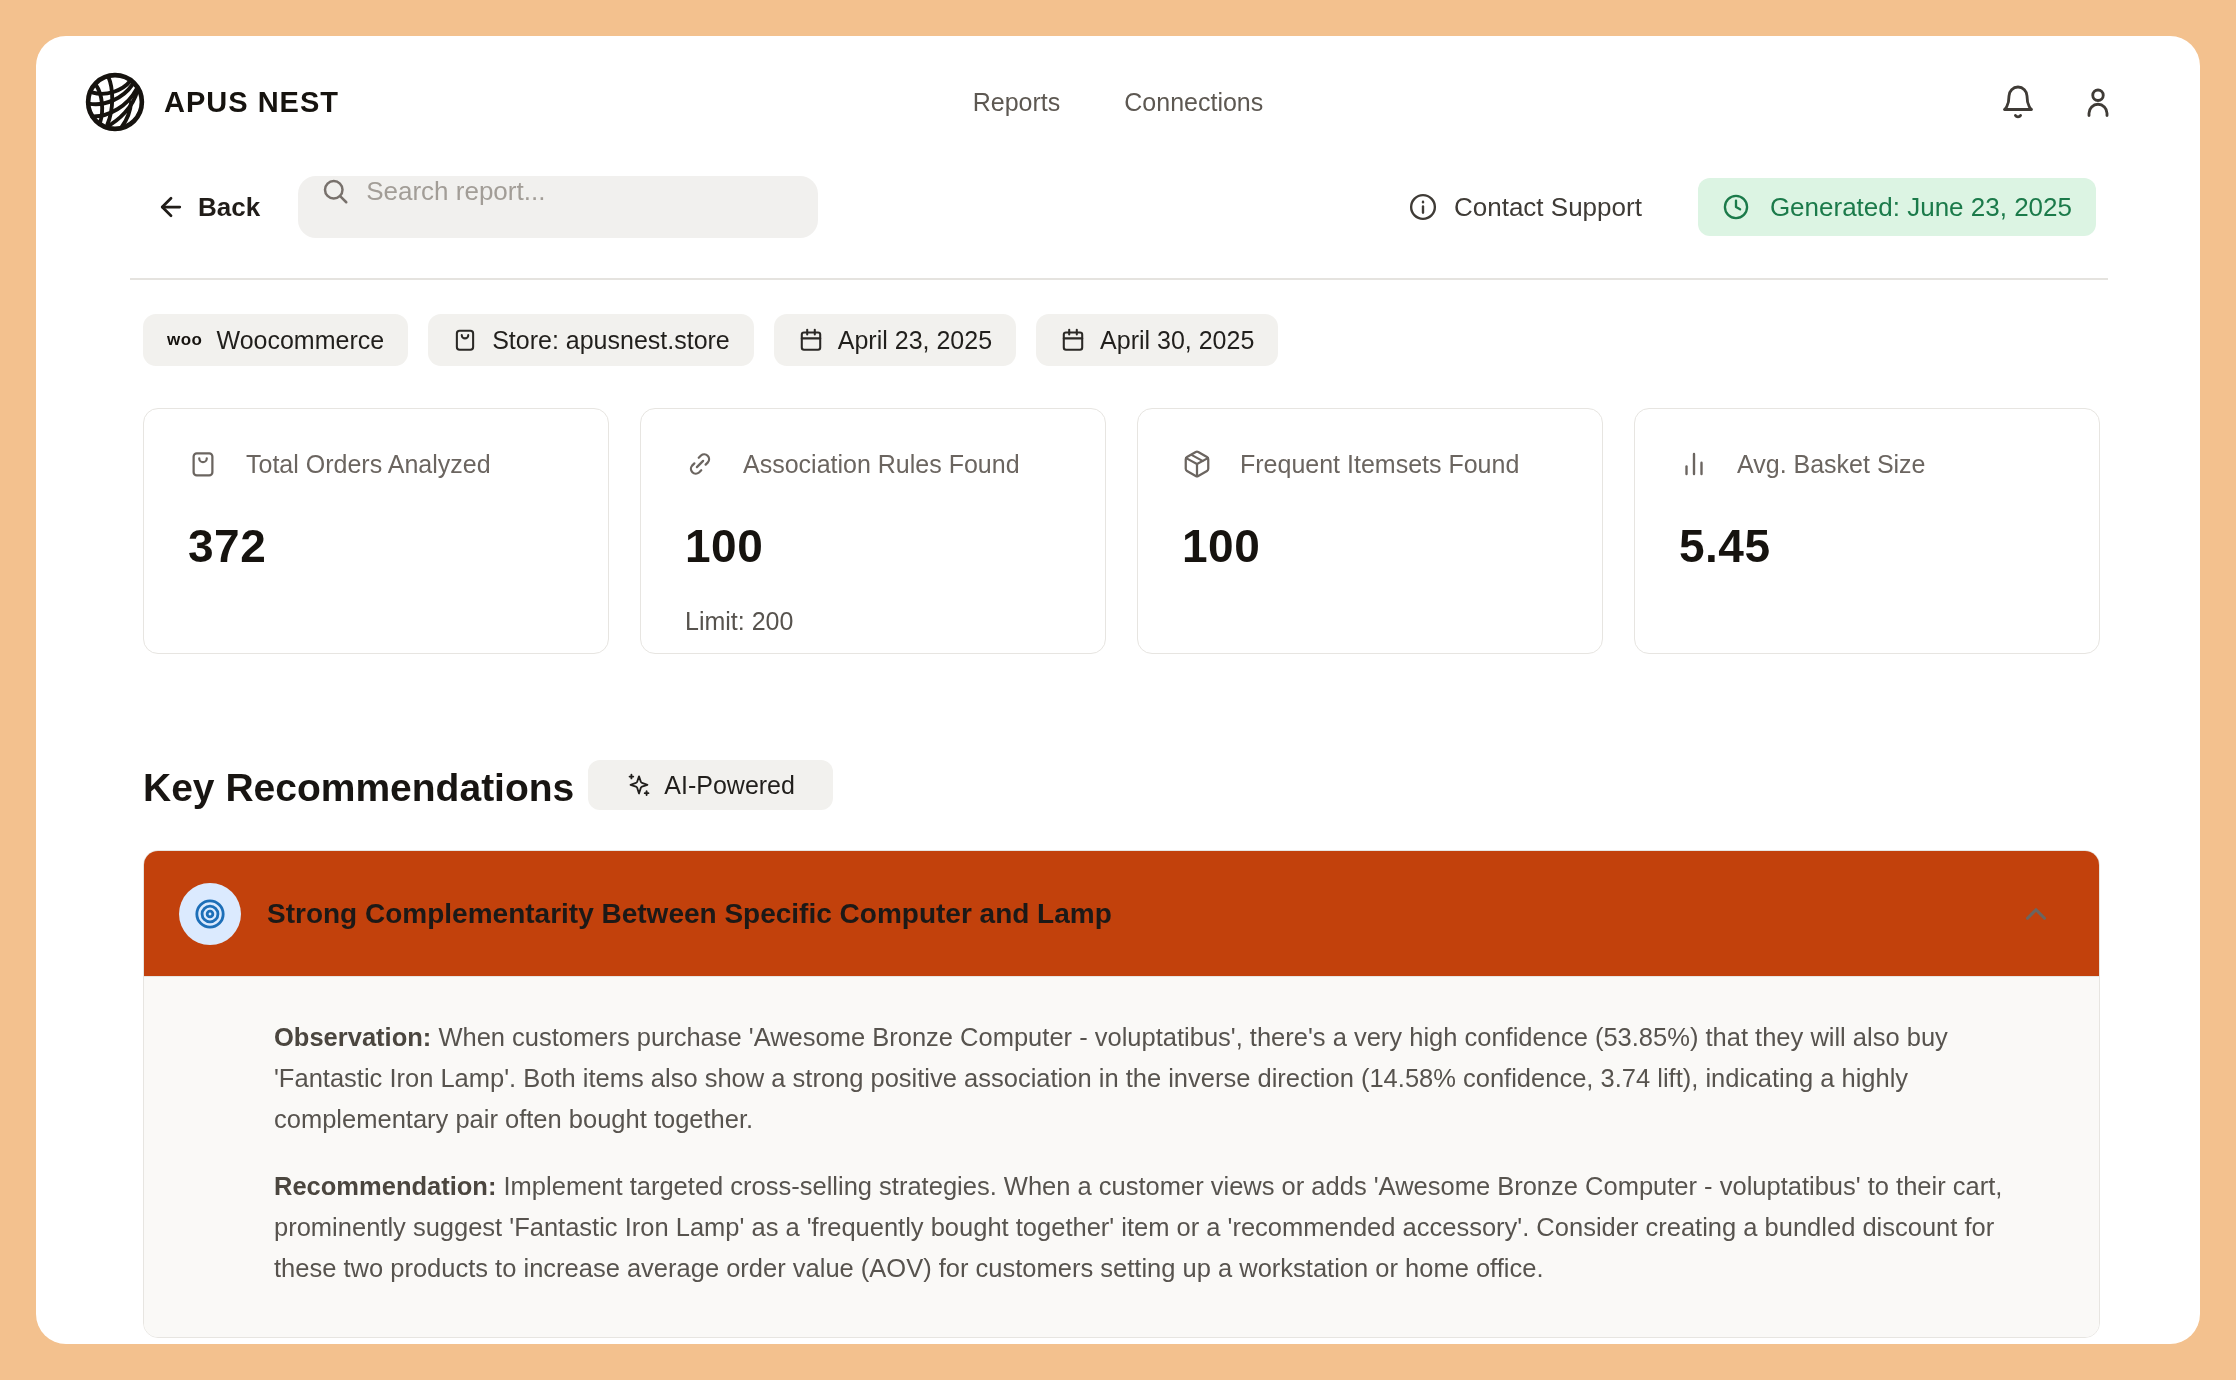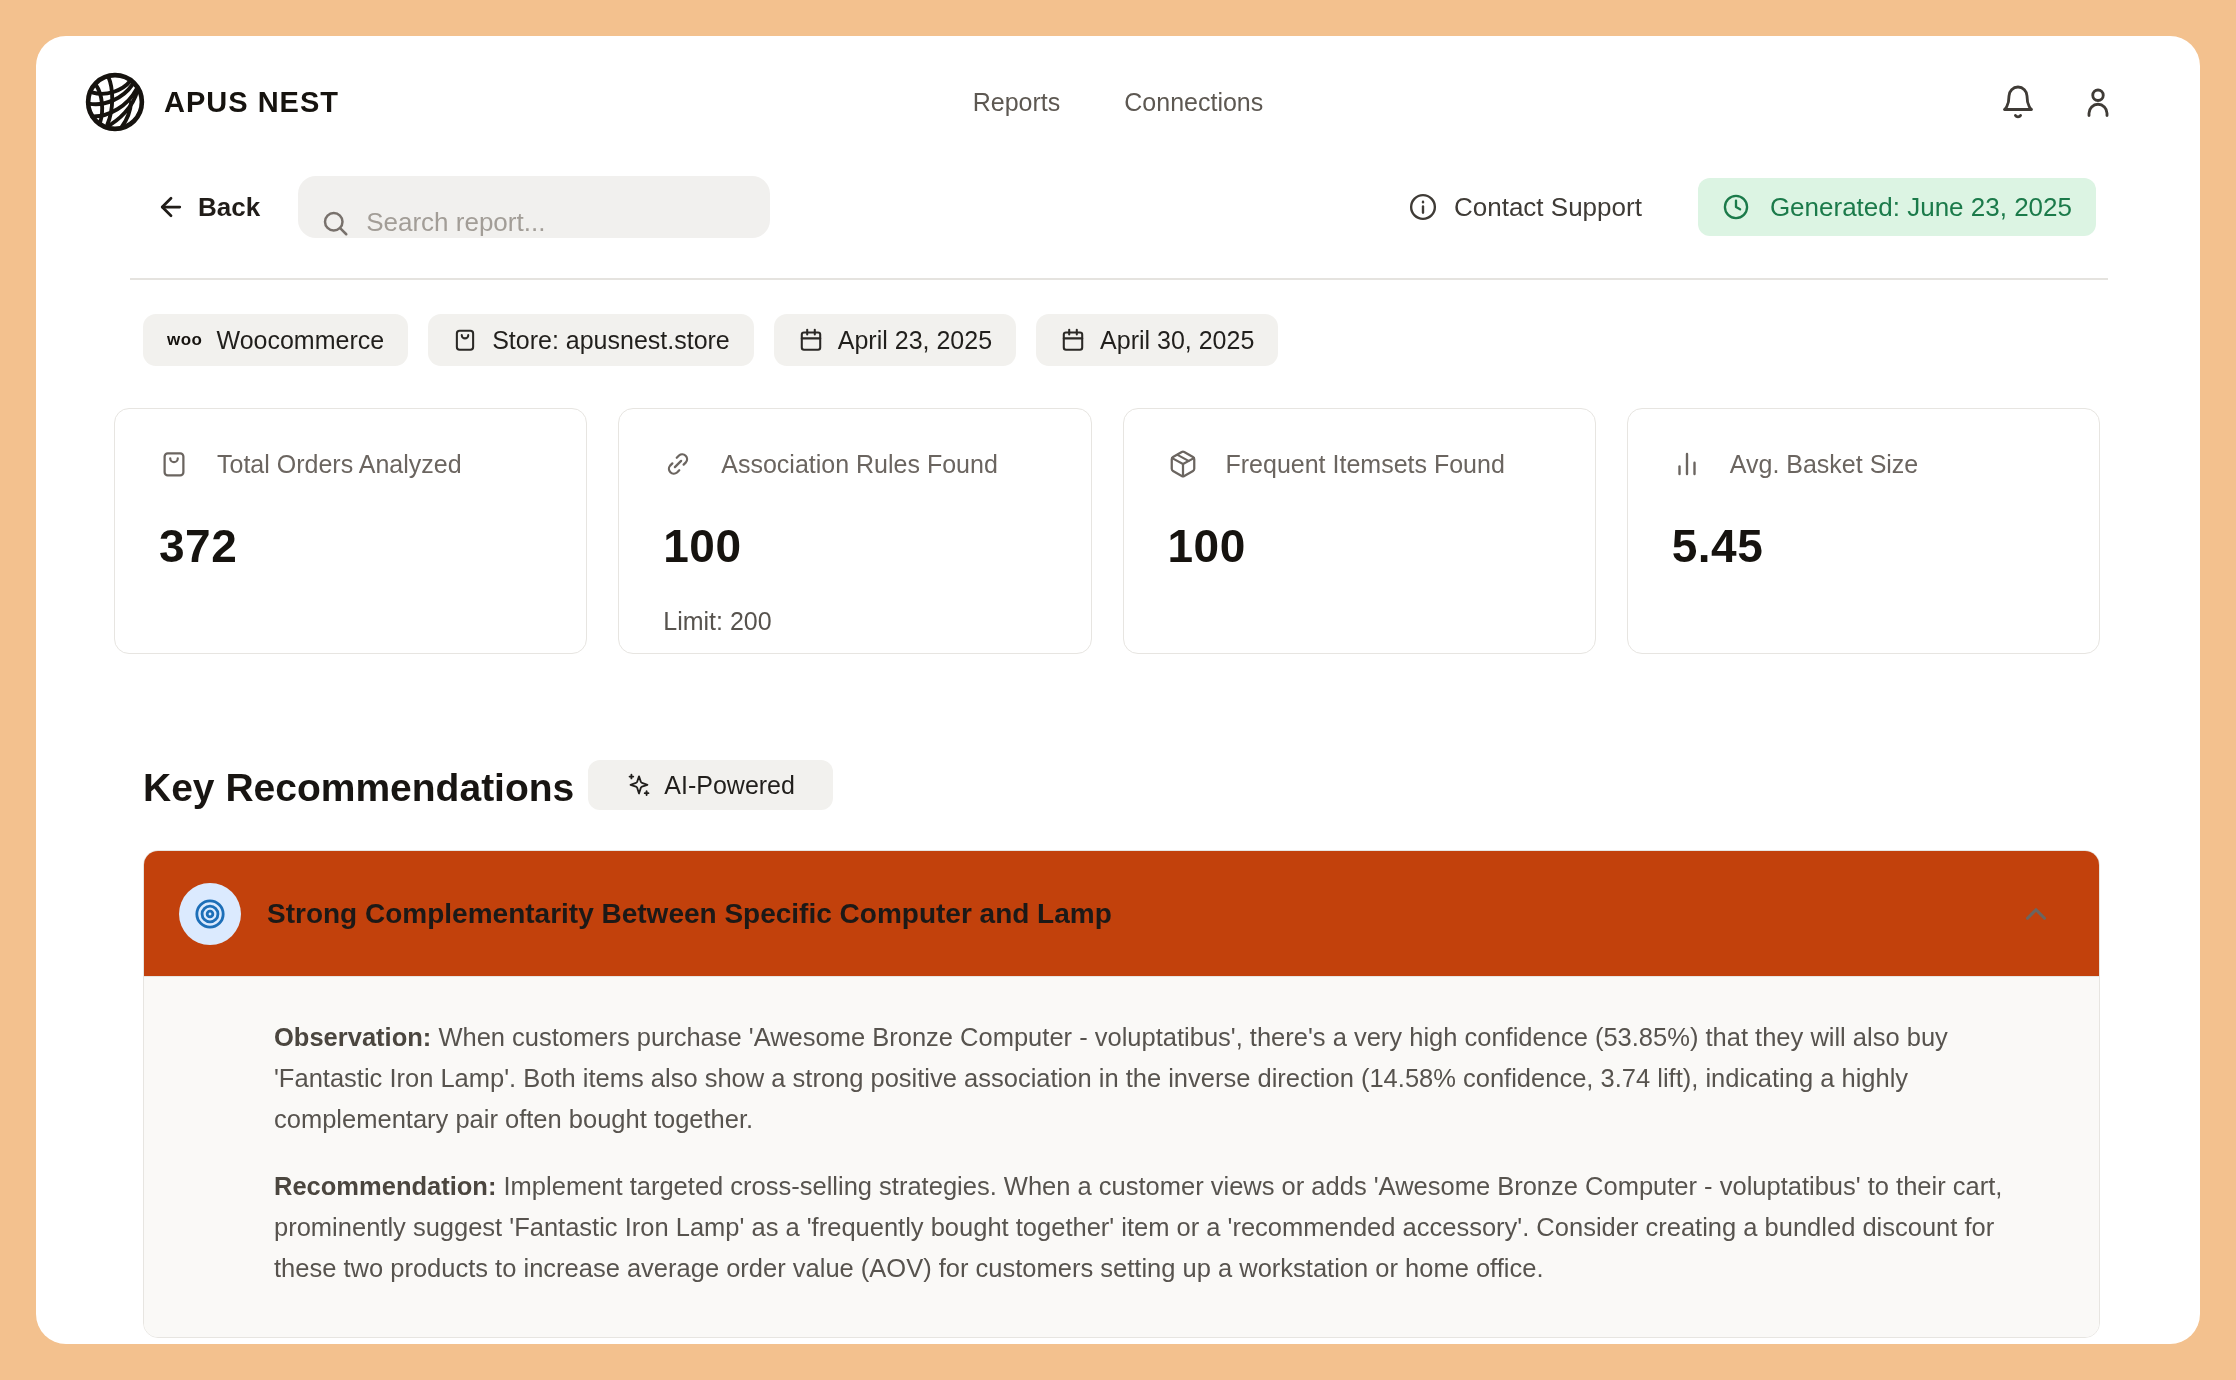--- a/index.html
+++ b/index.html
@@ -45,24 +45,24 @@
     padding: 8px 104px 40px 120px;
   }
   .back-btn {
     display: flex; align-items: center; gap: 12px;
     font-size: 26px; font-weight: 700; color: #211d19; cursor: pointer;
     flex: 0 0 auto;
   }
   .back-btn svg { width: 30px; height: 30px; }
   .search-box {
     margin-left: 38px;
-    width: 472px; height: 62px;
+    width: 520px; height: 62px;
     background: #f1f0ee;
     border-radius: 18px;
-    display: flex; align-items: flex-end;
+    display: flex; align-items: flex-start;
     padding: 0 22px; gap: 16px;
   }
   .search-box svg { width: 30px; height: 30px; flex: 0 0 auto; }
   .search-box input {
     border: none; outline: none; background: transparent;
     font-family: "Liberation Sans", sans-serif;
     font-size: 26px; color: #44403c; width: 100%;
   }
   .search-box input::placeholder { color: #a29d97; }
   .toolbar-right { margin-left: auto; display: flex; align-items: center; gap: 56px; }
@@ -91,21 +91,21 @@
     display: flex; align-items: center; gap: 14px;
     padding: 0 24px;
     font-size: 25px; color: #211f1c;
   }
   .chip svg { width: 26px; height: 26px; }
   .woo-mark { font-size: 17px; font-weight: 800; letter-spacing: 0.5px; color: #16130f; }
 
   
   .stats-row {
     display: flex; gap: 31px;
-    padding: 42px 100px 0 78px;
+    padding: 42px 100px 0 107px;
   }
   .stat-card {
     flex: 1 1 0;
     height: 246px;
     background: #ffffff;
     border: 1.5px solid #e7e5e1;
     border-radius: 15px;
     padding: 40px 44px;
   }
   .stat-head { display: flex; align-items: center; gap: 28px; }

